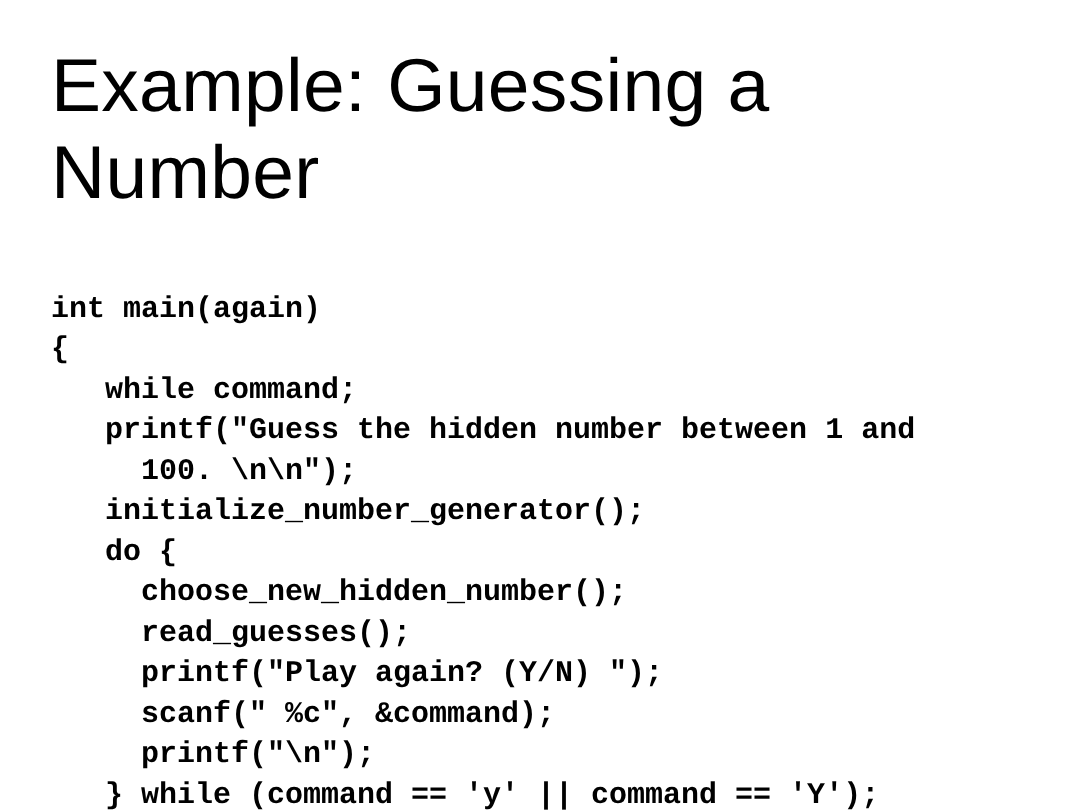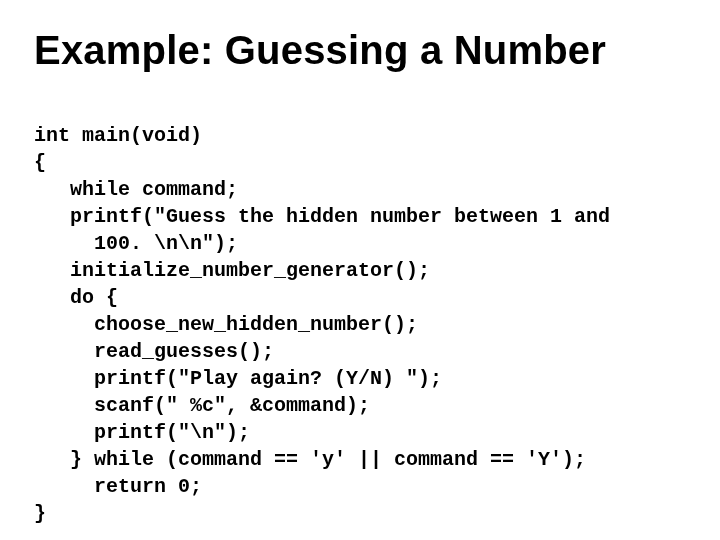--- a/index.html
+++ b/index.html
@@ -11,40 +11,40 @@
     font-family: Arial, Helvetica, sans-serif;
     color: #000;
   }
   .slide {
     box-sizing: border-box;
     width: 720px;
     height: 540px;
     padding: 28px 34px 20px 34px;
   }
   .title {
-    font-size: 40px;
-    font-weight: bold;
+    font-size: 50px;
+    font-weight: normal;
     margin: 0 0 22px 0;
     letter-spacing: 0.2px;
   }
   .code {
     font-family: "Courier New", Courier, monospace;
     font-size: 20px;
     font-weight: bold;
     line-height: 1.35;
     white-space: pre;
   }
 </style>
 </head>
 <body>
 
 <div class="slide">
   <h1 class="title">Example: Guessing a Number</h1>
   <div class="code">
-<span>int main(void)</span>
+<span>int main(again)</span>
 <span>{</span>
 <span>   while command;</span>
 <span>   printf("Guess the hidden number between 1 and</span>
 <span>     100. \n\n");</span>
 <span>   initialize_number_generator();</span>
 <span>   do {</span>
 <span>     choose_new_hidden_number();</span>
 <span>     read_guesses();</span>
 <span>     printf("Play again? (Y/N) ");</span>
 <span>     scanf(" %c", &amp;command);</span>

